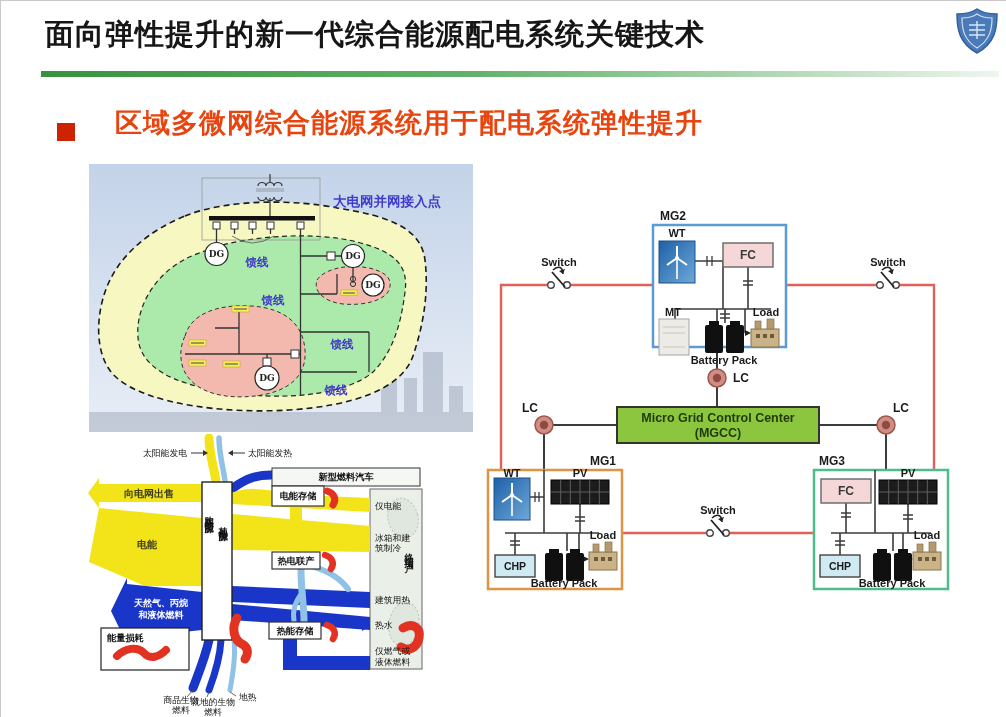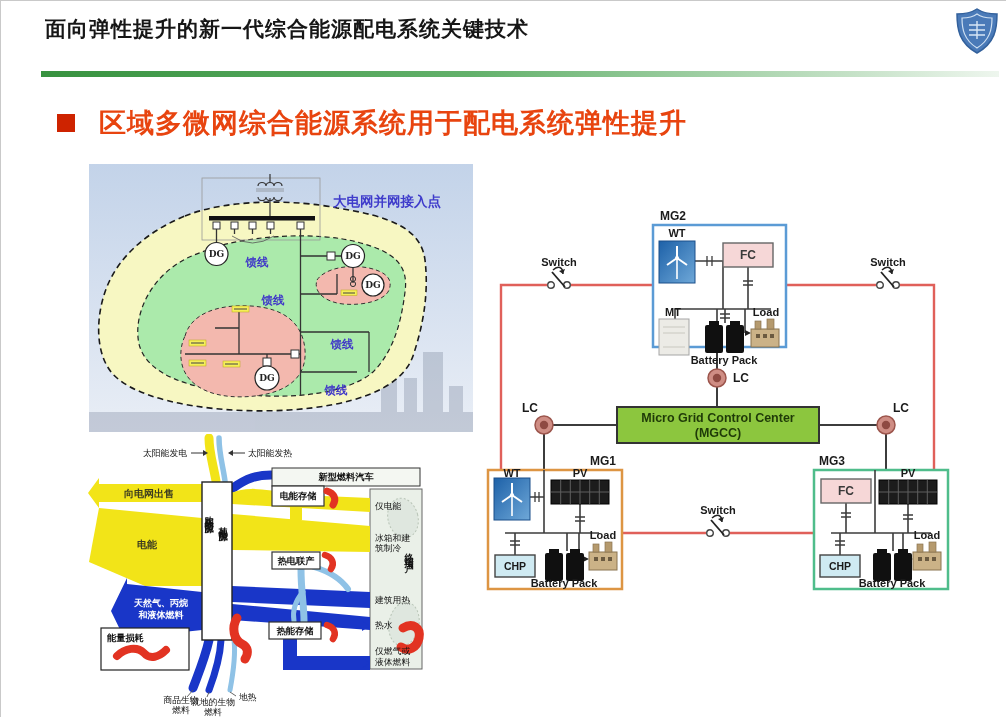--- a/index.html
+++ b/index.html
@@ -1,23 +1,23 @@
 <!DOCTYPE html>
 <html><head>
 <meta charset="utf-8">
 <style>
   html,body{margin:0;padding:0;background:#ececec;font-family:"Liberation Sans",sans-serif;}
   .slide{position:relative;width:1006px;height:717px;background:#ffffff;border:1px solid #c9c9c9;overflow:hidden;margin:0 auto;}
-  .title{position:absolute;left:44px;top:14px;margin:0;font-size:21px;font-weight:900;color:#161616;letter-spacing:1px;white-space:nowrap;}
+  .title{position:absolute;left:44px;top:14px;margin:0;font-size:29px;font-weight:900;color:#161616;letter-spacing:1px;white-space:nowrap;}
   .logo{position:absolute;right:8px;top:6px;display:flex;align-items:center;gap:5px;}
   .logo-text{text-align:center;color:#3e6fae;line-height:1;}
   .logo-cn{display:block;font-family:"DejaVu Serif",serif;font-style:italic;font-weight:bold;font-size:22px;letter-spacing:3px;}
   .logo-en{display:block;font-size:10.5px;font-weight:bold;margin-top:2px;}
   .divider{position:absolute;left:40px;top:70px;width:958px;height:6px;background:linear-gradient(to right,#37923f,#63b16b 45%,#c6e2c8 85%,#eef6ee);}
-  .sub-row{position:absolute;left:56px;top:104px;display:flex;align-items:center;gap:24px;}
+  .sub-row{position:absolute;left:56px;top:104px;display:flex;align-items:flex-end;gap:40px;}
   .bullet{width:18px;height:18px;background:#ce2300;flex:0 0 auto;}
   .sub-title{margin:0;font-size:27px;font-weight:bold;color:#e8440f;letter-spacing:1px;white-space:nowrap;}
   .panel{position:absolute;}
   #map-panel{left:88px;top:163px;width:384px;height:268px;}
   #sankey-panel{left:86px;top:433px;width:390px;height:283px;}
   #network-panel{left:482px;top:180px;width:522px;height:440px;}
   svg text{font-family:"Liberation Sans",sans-serif;}
   .nt{font-size:11px;font-weight:bold;fill:#1a1a1a;}
   .ntl{font-size:12px;font-weight:bold;fill:#1a1a1a;}
   .nts{font-size:10.5px;font-weight:bold;fill:#1a1a1a;}

